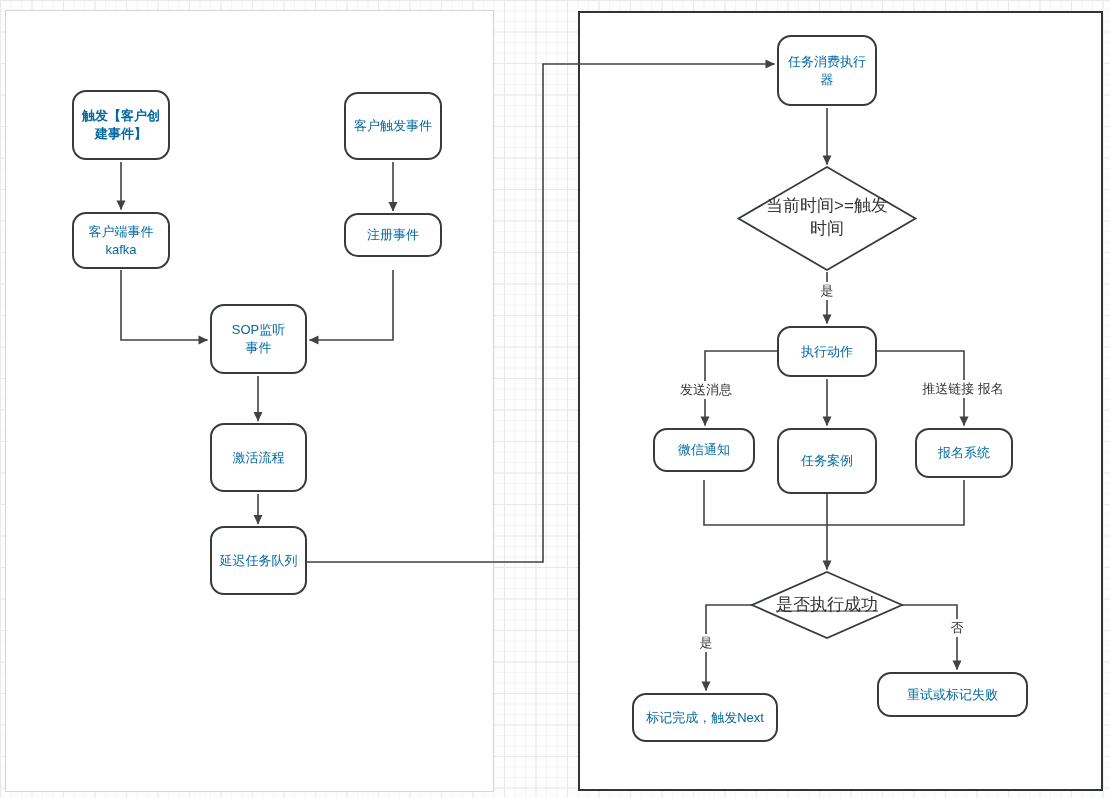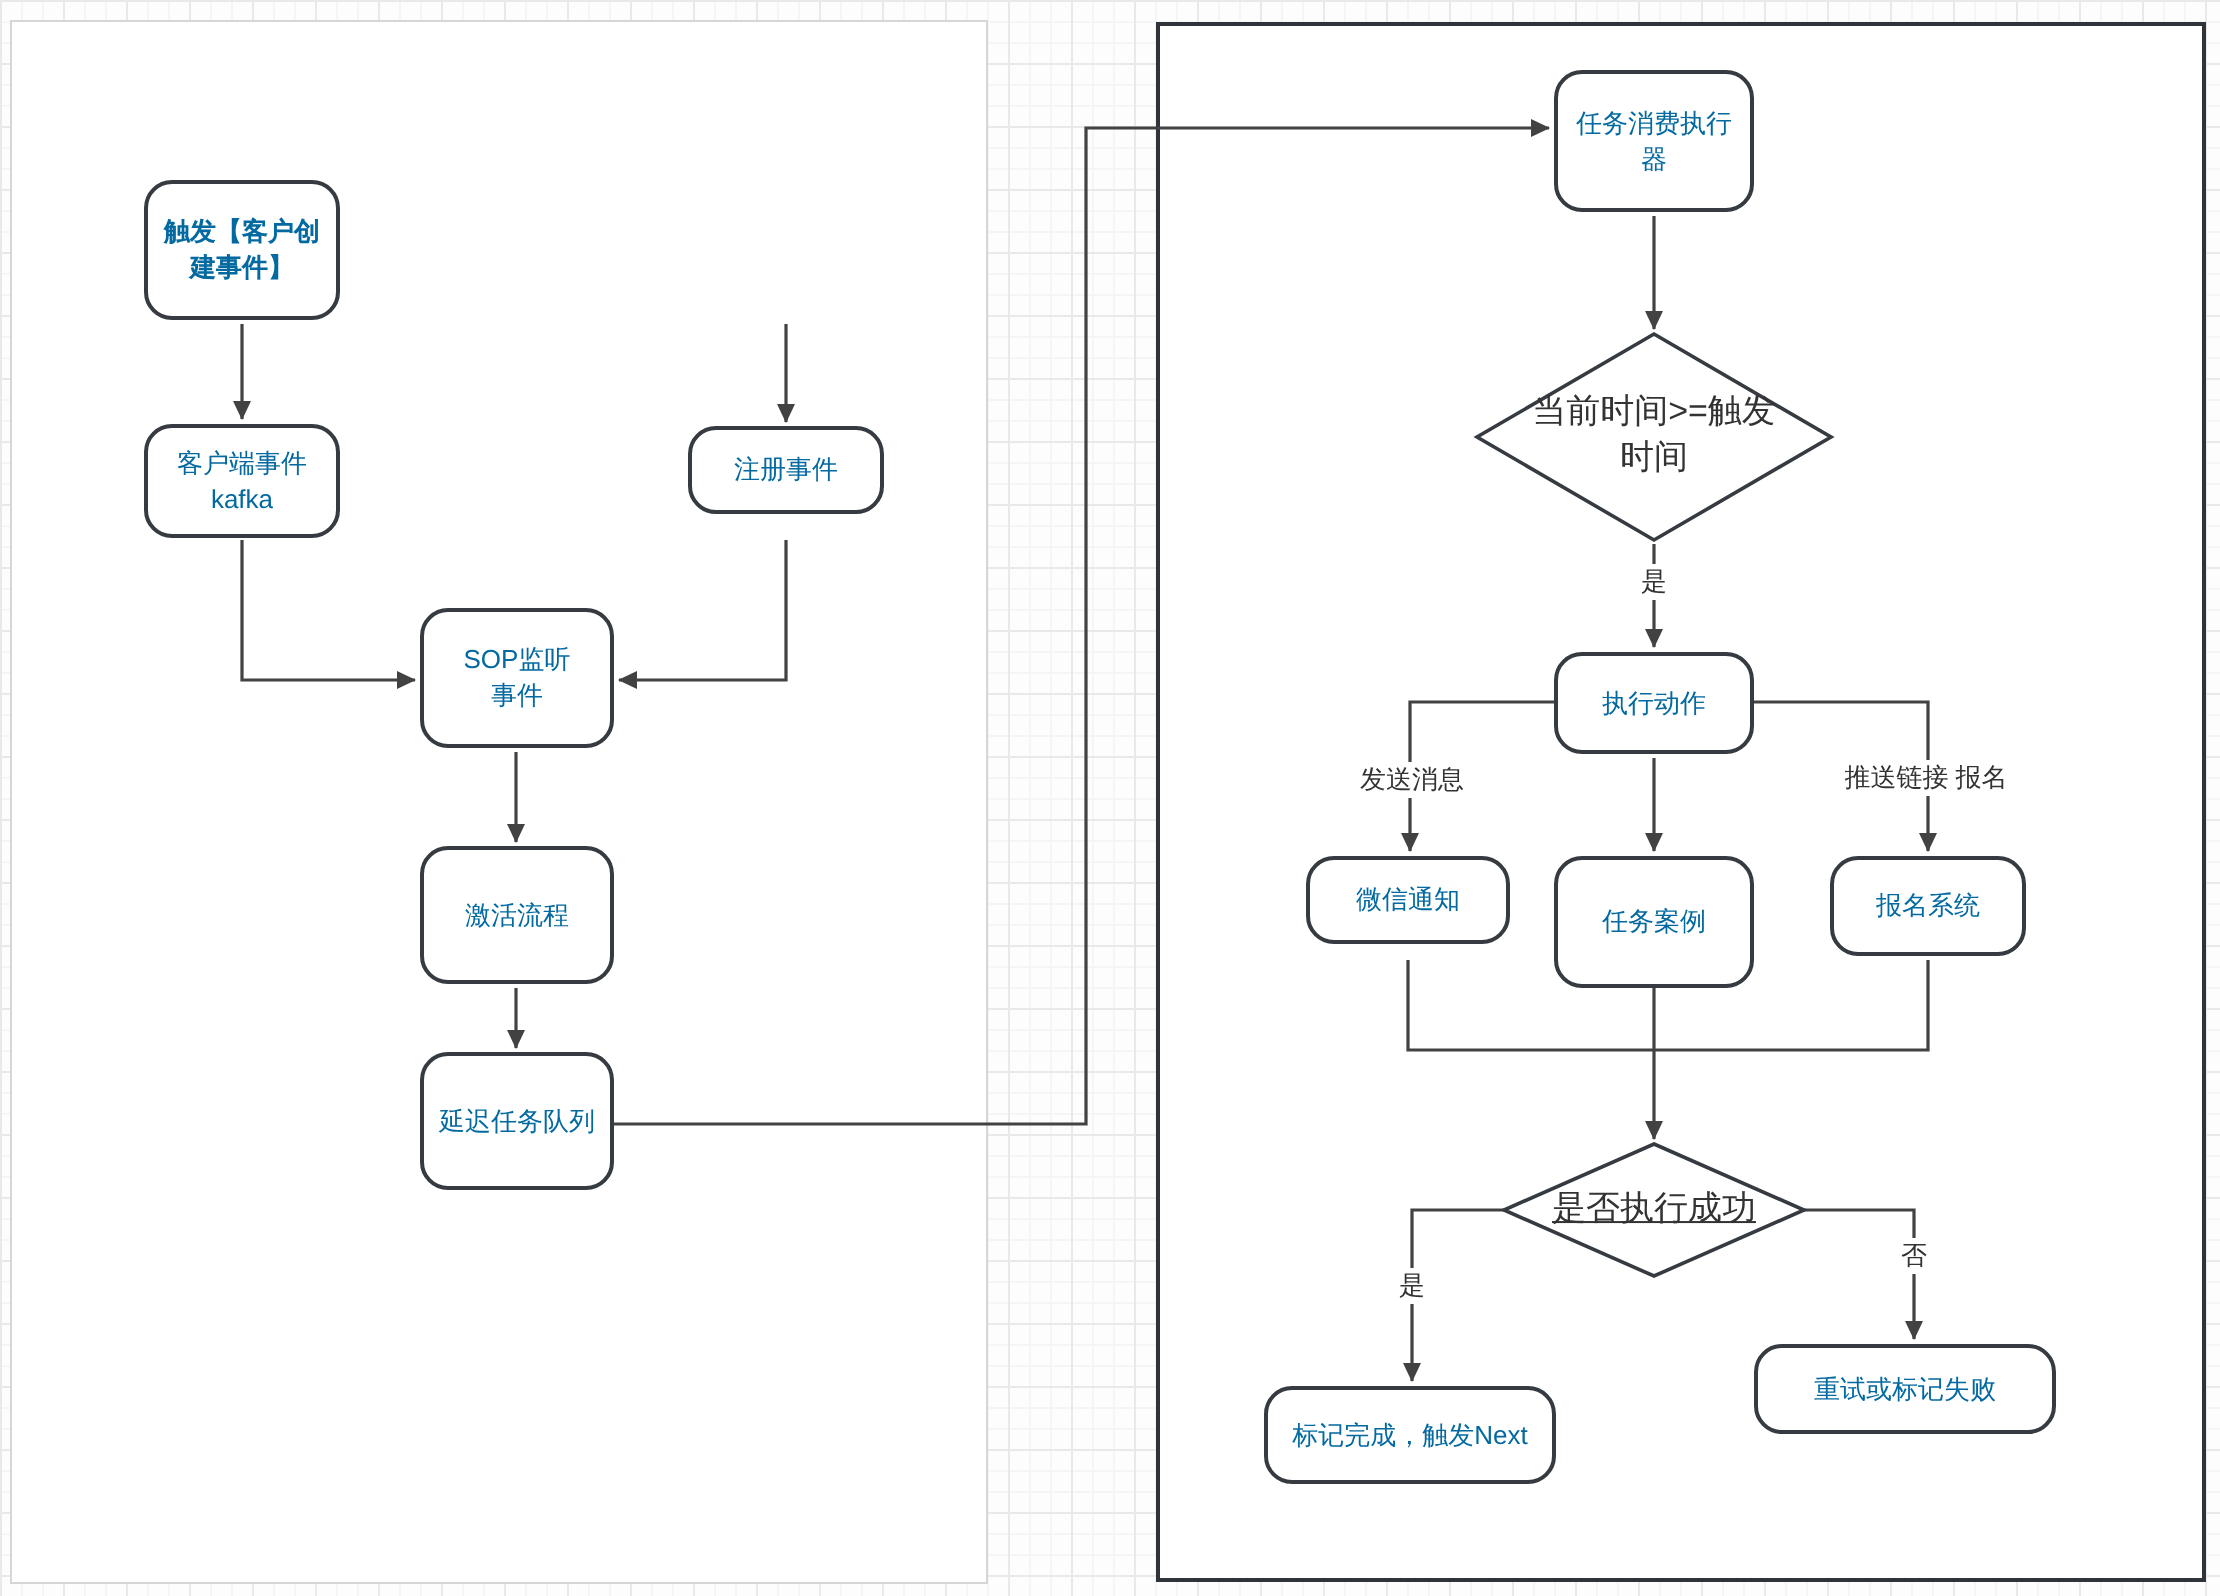--- a/index.html
+++ b/index.html
@@ -69,20 +69,23 @@
     <g fill="#ffffff" stroke="#363b41" stroke-width="1.8">
       <polygon points="827,167 915.5,218.5 827,270 738.5,218.5"></polygon>
       <polygon points="827,572 902,605 827,638 752,605"></polygon>
     </g>
   </svg>
 
   <div class="node" style="left:72px;top:90px;width:98px;height:70px;font-weight:bold;">
     <span>触发【客户创
 建事件】</span>
   </div>
+  <div class="node" style="left:344px;top:92px;width:98px;height:68px;">
+    <span>客户触发事件</span>
+  </div>
   <div class="node" style="left:72px;top:212px;width:98px;height:57px;">
     <span>客户端事件
 kafka</span>
   </div>
   <div class="node" style="left:344px;top:213px;width:98px;height:44px;">
     <span>注册事件</span>
   </div>
   <div class="node" style="left:210px;top:304px;width:97px;height:70px;">
     <span>SOP监听
 事件</span>

